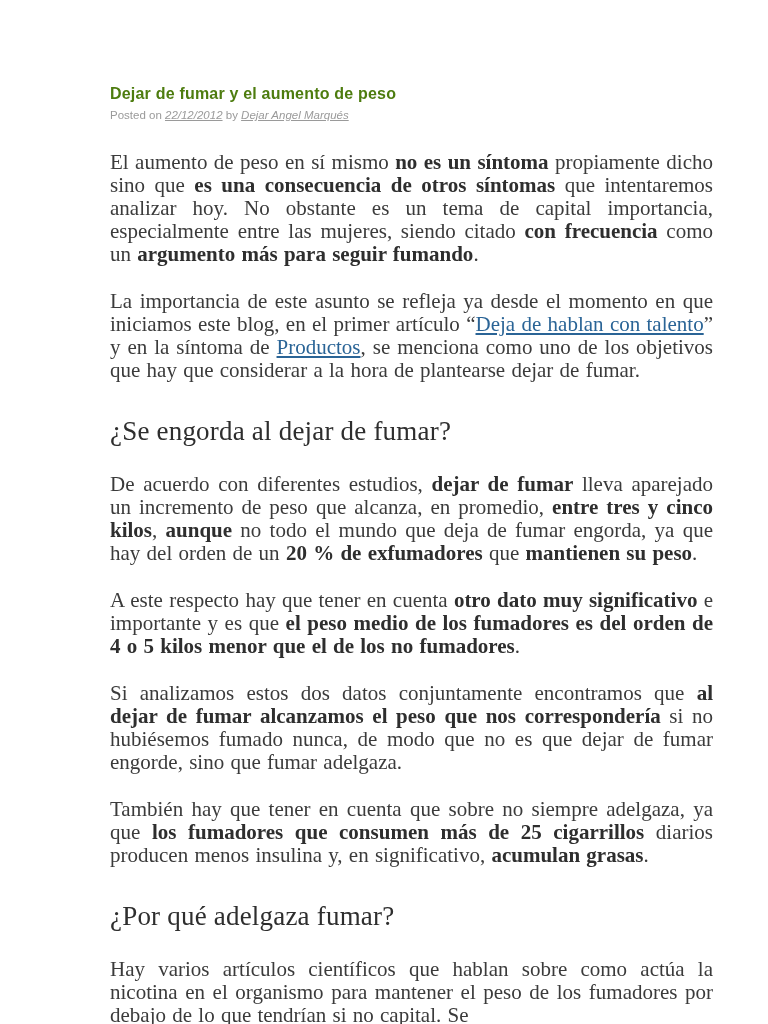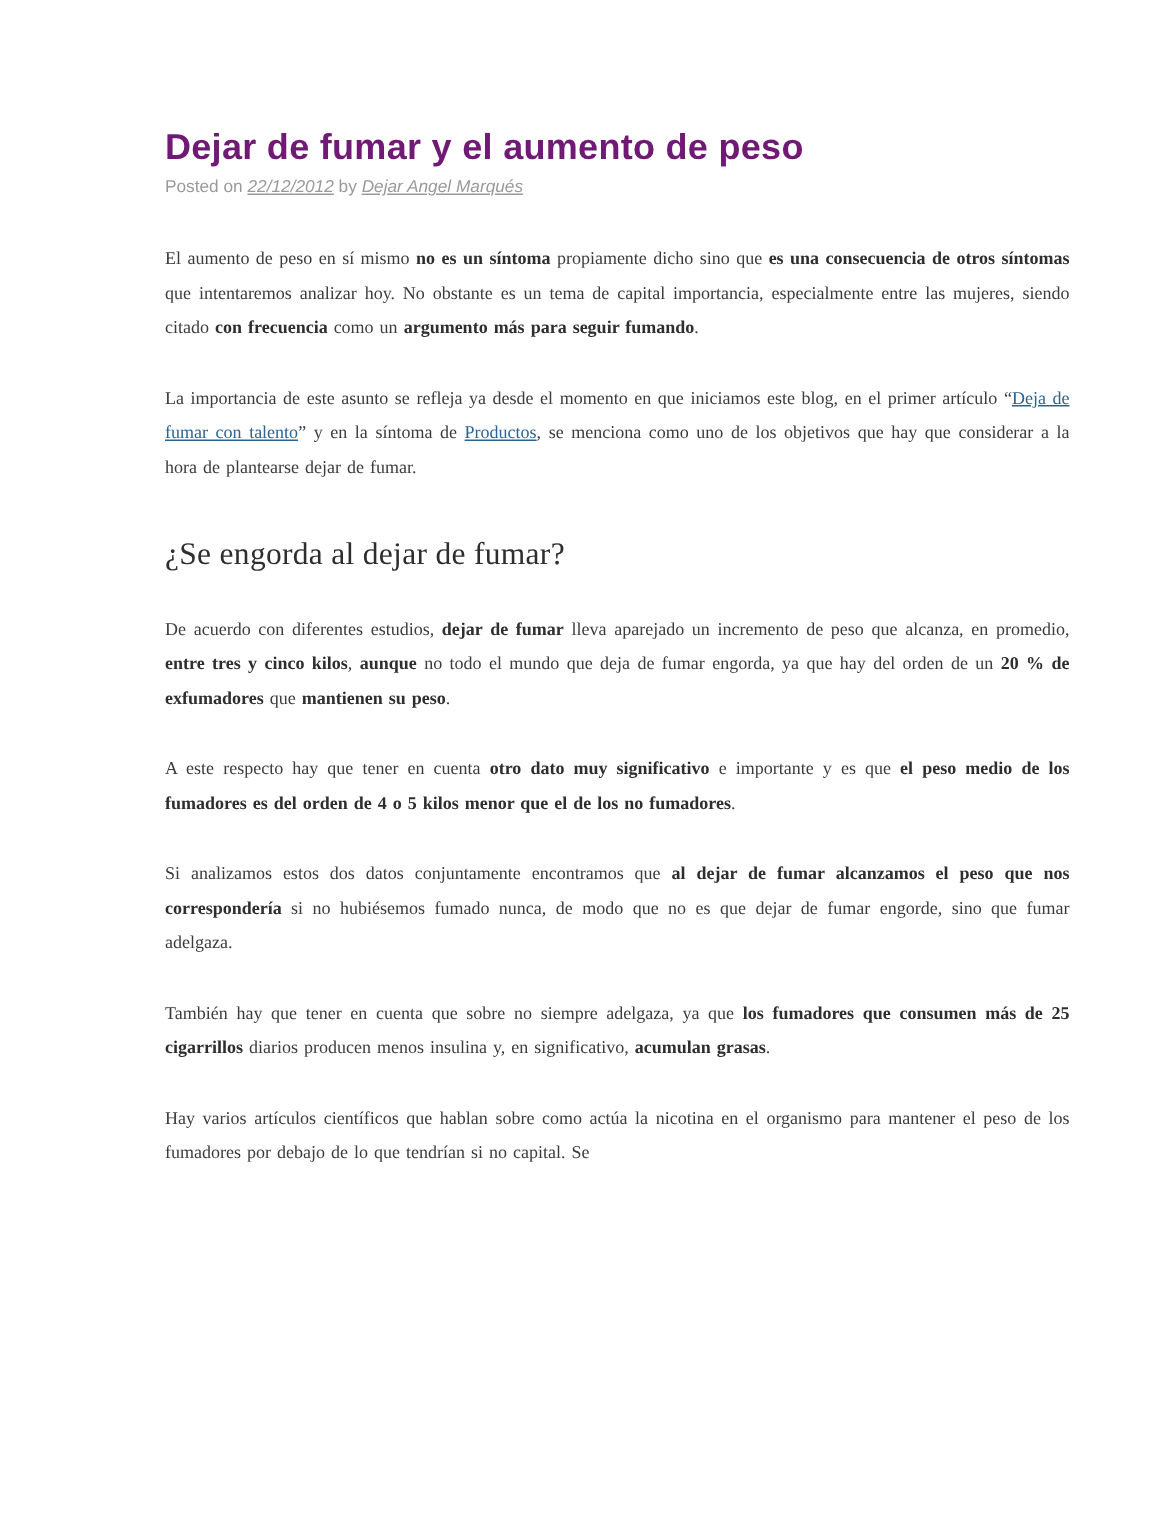--- a/index.html
+++ b/index.html
@@ -16,52 +16,52 @@
   }
   .page {
     box-sizing: border-box;
     width: 768px;
     height: 1024px;
     padding: 85px 55px 0 110px;
     background: #ffffff;
   }
   .post-title {
     font-family: "Liberation Sans", "DejaVu Sans", sans-serif;
-    font-size: 24px;
+    font-size: 16px;
     font-weight: 700;
-    color: #701a75;
+    color: #4d7c0f;
     margin: 0 0 6px 0;
     letter-spacing: 0.2px;
   }
   .post-meta {
     font-family: "Liberation Sans", "DejaVu Sans", sans-serif;
     font-size: 11.5px;
     color: #9a9a9a;
     margin: 0 0 30px 0;
   }
   .post-meta a {
     color: #9a9a9a;
     text-decoration: underline;
     cursor: pointer;
     font-style: italic;
   }
   .article-body p {
-    font-size: 12px;
+    font-size: 21px;
     line-height: 23px;
     text-align: justify;
     margin: 0 0 24px 0;
     color: #3b3b3b;
     word-spacing: 1px;
   }
   .article-body p strong {
     font-weight: 700;
     color: #2e2e2e;
   }
   .article-body h2 {
-    font-size: 21px;
+    font-size: 27px;
     font-weight: 400;
     color: #2e2e2e;
     margin: 34px 0 26px 0;
     letter-spacing: 0.2px;
   }
   .article-body a.body-link {
     color: #2a6496;
     text-decoration: underline;
     cursor: pointer;
   }
@@ -72,22 +72,23 @@
 <div class="page">
 
   <h1 class="post-title">Dejar de fumar y el aumento de peso</h1>
 
   <div class="post-meta">
     <span>Posted on </span><a href="#">22/12/2012</a><span> by </span><a href="#">Dejar Angel Marqués</a>
   </div>
 
   <div class="article-body">
       <p><span>El aumento de peso en sí mismo </span><strong>no es un síntoma</strong><span> propiamente dicho sino que </span><strong>es una consecuencia de otros síntomas</strong><span> que intentaremos analizar hoy. No obstante es un tema de capital importancia, especialmente entre las mujeres, siendo citado </span><strong>con frecuencia</strong><span> como un </span><strong>argumento más para seguir fumando</strong><span>.</span></p>
-      <p><span>La importancia de este asunto se refleja ya desde el momento en que iniciamos este blog, en el primer artículo “</span><a href="#" class="body-link">Deja de fumar con talento</a><span>” y en la síntoma de </span><a href="#" class="body-link">Productos</a><span>, se menciona como uno de los objetivos que hay que considerar a la hora de plantearse dejar de fumar.</span></p>
+      <p><span>La importancia de este asunto se refleja ya desde el momento en que iniciamos este blog, en el primer artículo “</span><a href="#" class="body-link">Deja de hablan con talento</a><span>” y en la síntoma de </span><a href="#" class="body-link">Productos</a><span>, se menciona como uno de los objetivos que hay que considerar a la hora de plantearse dejar de fumar.</span></p>
       <h2>¿Se engorda al dejar de fumar?</h2>
       <p><span>De acuerdo con diferentes estudios, </span><strong>dejar de fumar</strong><span> lleva aparejado un incremento de peso que alcanza, en promedio, </span><strong>entre tres y cinco kilos</strong><span>, </span><strong>aunque</strong><span> no todo el mundo que deja de fumar engorda, ya que hay del orden de un </span><strong>20 % de exfumadores</strong><span> que </span><strong>mantienen su peso</strong><span>.</span></p>
       <p><span>A este respecto hay que tener en cuenta </span><strong>otro dato muy significativo</strong><span> e importante y es que </span><strong>el peso medio de los fumadores es del orden de 4 o 5 kilos menor que el de los no fumadores</strong><span>.</span></p>
       <p><span>Si analizamos estos dos datos conjuntamente encontramos que </span><strong>al dejar de fumar alcanzamos el peso que nos correspondería</strong><span> si no hubiésemos fumado nunca, de modo que no es que dejar de fumar engorde, sino que fumar adelgaza.</span></p>
       <p><span>También hay que tener en cuenta que sobre no siempre adelgaza, ya que </span><strong>los fumadores que consumen más de 25 cigarrillos</strong><span> diarios producen menos insulina y, en significativo, </span><strong>acumulan grasas</strong><span>.</span></p>
+      <h2>¿Por qué adelgaza fumar?</h2>
       <p><span>Hay varios artículos científicos que hablan sobre como actúa la nicotina en el organismo para mantener el peso de los fumadores por debajo de lo que tendrían si no capital. Se</span></p>
     </div>
 
 </div>
 
 </body></html>

